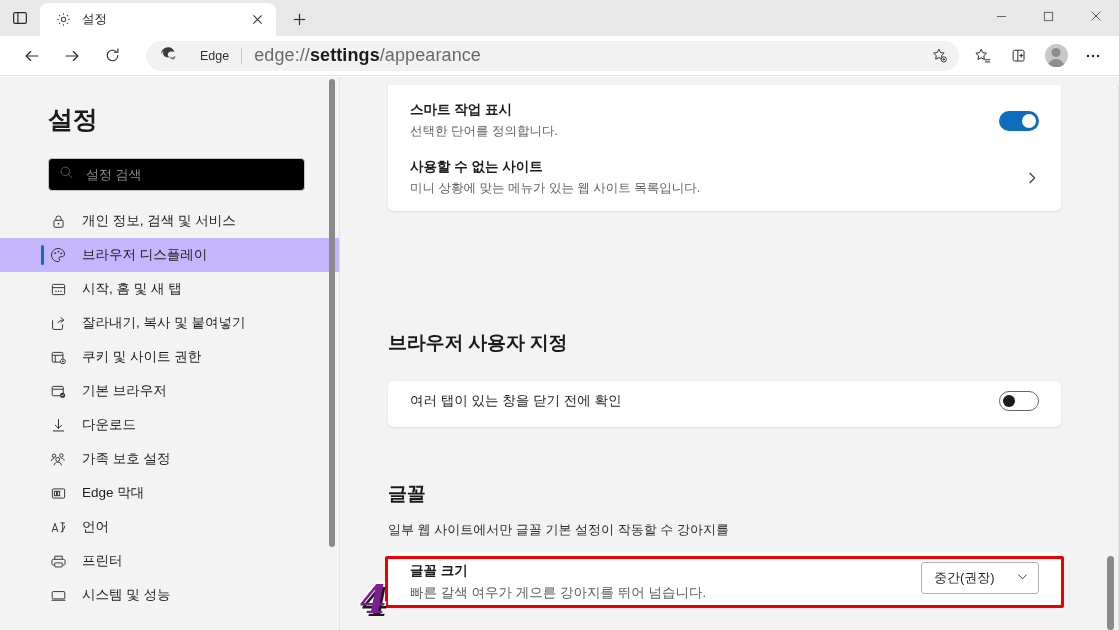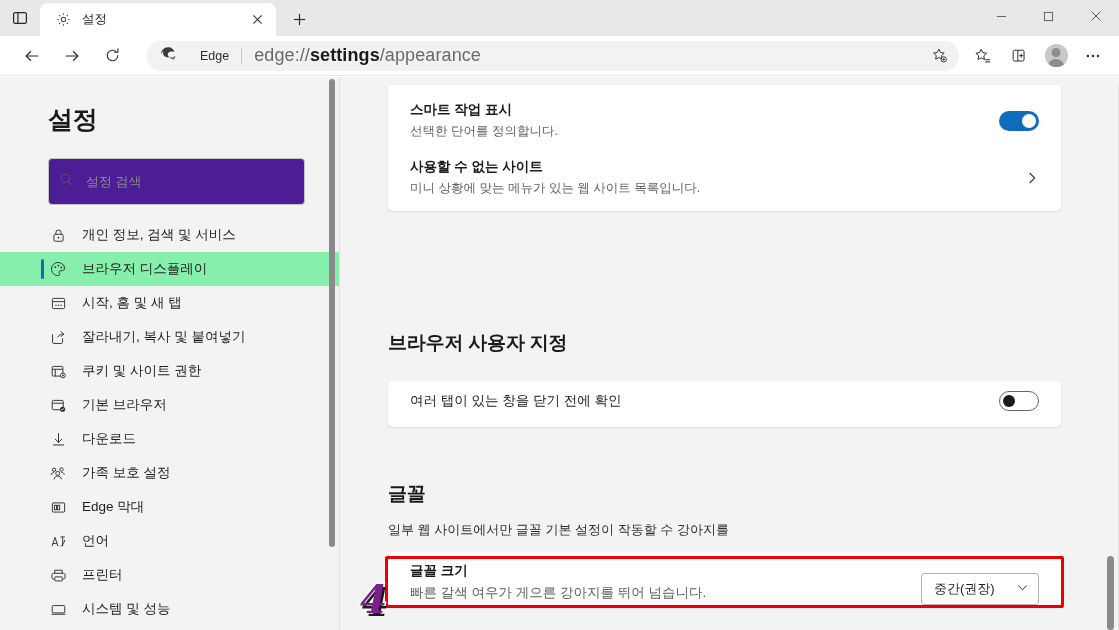--- a/index.html
+++ b/index.html
@@ -107,31 +107,31 @@
   
   .sidebar {
     position: absolute; left: 0; top: 0; width: 340px; height: 553px;
     background: #f3f3f3;
   }
   .settings-title {
     font-size: 25px; font-weight: bold; color: #1a1a1a;
     margin: 26px 0 0 48px; letter-spacing: -0.3px;
   }
   .search-wrap {
-    margin: 22px 0 0 48px; width: 257px; height: 47px;
-    background: #4c1d95; border: 1px solid #c4c4c4; border-radius: 4px;
+    margin: 22px 0 0 48px; width: 257px; height: 33px;
+    background: #000000; border: 1px solid #c4c4c4; border-radius: 4px;
     display: flex; align-items: center; padding: 0 10px;
   }
   .search-input-txt { font-size: 13px; color: #8b8b8b; margin-left: 12px; }
   .nav-list { margin-top: 13px; }
   .nav-item {
     height: 34px; display: flex; align-items: center;
     padding-left: 48px; position: relative;
   }
-  .nav-item.selected { background: #86efac; }
+  .nav-item.selected { background: #c4b5fd; }
   .nav-item.selected::before {
     content: ""; position: absolute; left: 41px; top: 7px;
     width: 3px; height: 20px; background: #0f6cbd; border-radius: 2px;
   }
   .nav-ico {
     width: 20px; height: 20px; flex: 0 0 20px;
     display: flex; align-items: center; justify-content: center;
     color: #2c2c2c;
   }
   .nav-label { font-size: 13.5px; color: #1d1d1d; margin-left: 14px; white-space: nowrap; }
@@ -548,21 +548,21 @@
 
       <div class="section-h" style="top:396px;">글꼴</div>
       <div class="section-sub" style="top:436px;">일부 웹 사이트에서만 글꼴 기본 설정이 작동할 수 강아지를</div>
 
       <div class="card" style="top:467px; height:55px;">
         <div class="row" style="padding-top:10px; align-items:flex-start;">
           <div class="row-texts">
             <div class="row-title">글꼴 크기</div>
             <div class="row-sub" style="font-size:13.5px; color:#5e5e5e;">빠른 갈색 여우가 게으른 강아지를 뛰어 넘습니다.</div>
           </div>
-          <div class="select" style="margin-top:11px;">
+          <div class="select" style="margin-top:0;">
             <span class="select-val">중간(권장)</span>
             <span>
               <svg width="13" height="13" viewBox="0 0 16 16" fill="none" stroke="#2b2b2b" stroke-width="1.2" stroke-linecap="round" stroke-linejoin="round">
                   <polyline points="3.2,6 8,10.8 12.8,6"></polyline>
                 </svg>
             </span>
           </div>
         </div>
       </div>
 

